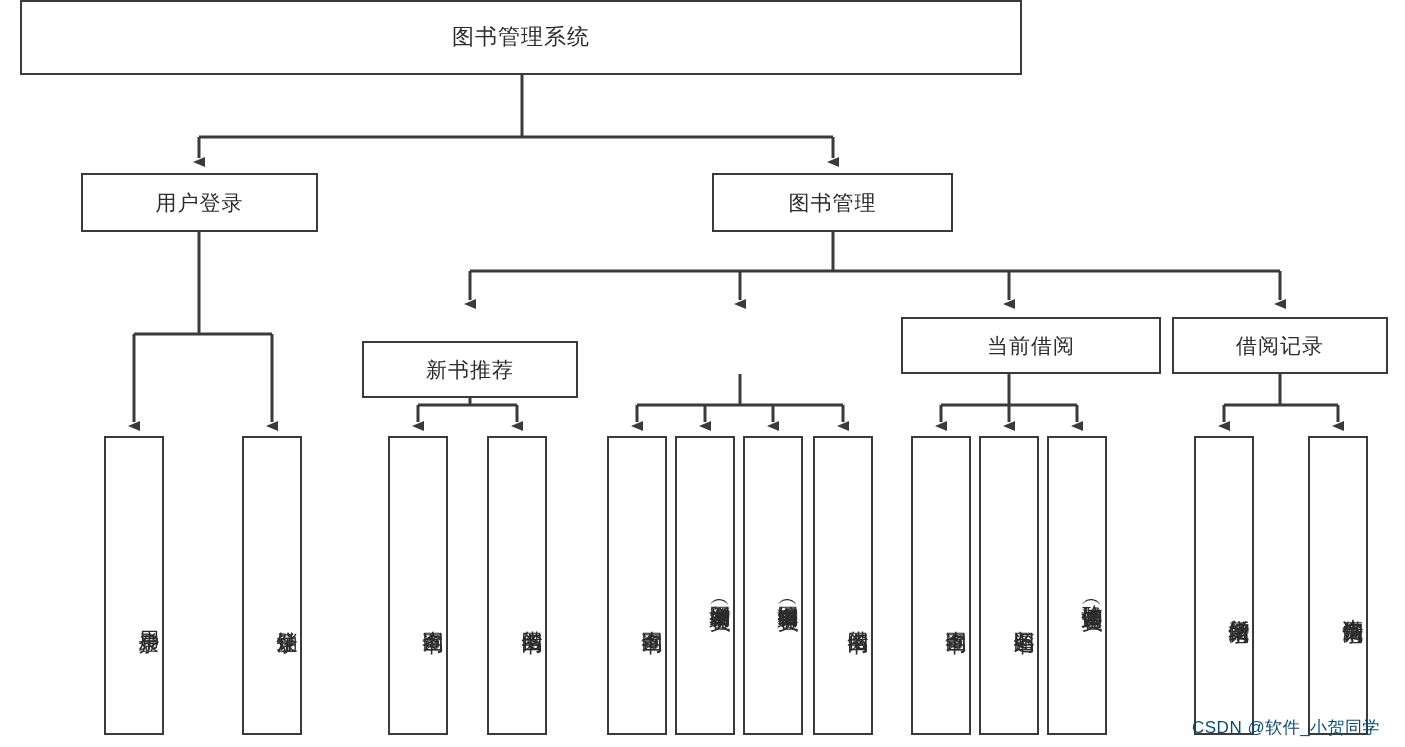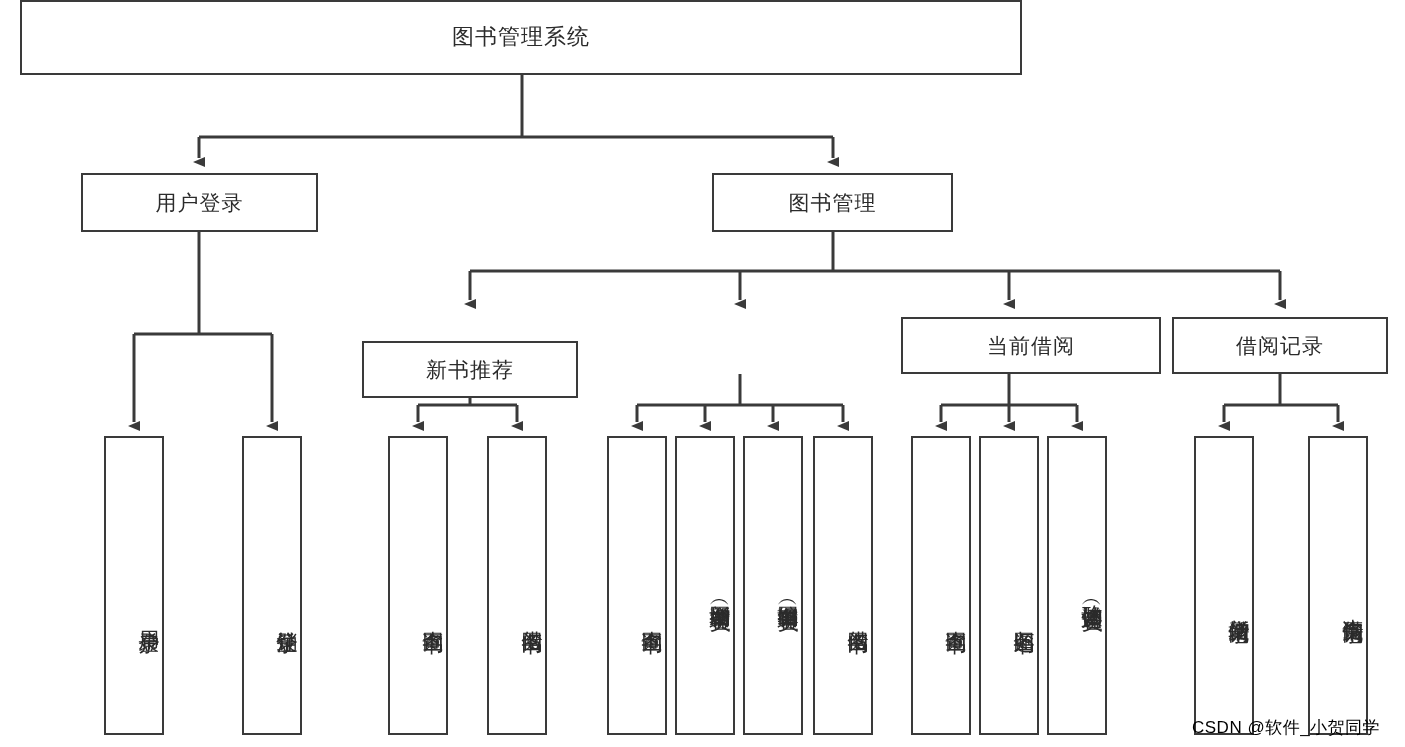--- a/index.html
+++ b/index.html
@@ -53,21 +53,21 @@
   }
   .node.vert.pad-mid {
     padding-top: 38px;
   }
   .node.root {
     font-size: 22px;
   }
   .watermark {
     position: absolute;
     font-size: 17px;
-    color: #000000;
+    color: #0c4a6e;
     white-space: nowrap;
     letter-spacing: 0.5px;
   }
 </style>
 </head>
 <body>
 
 <div id="canvas">
 
   <svg id="wires" viewBox="0 0 1405 747" xmlns="http://www.w3.org/2000/svg">

